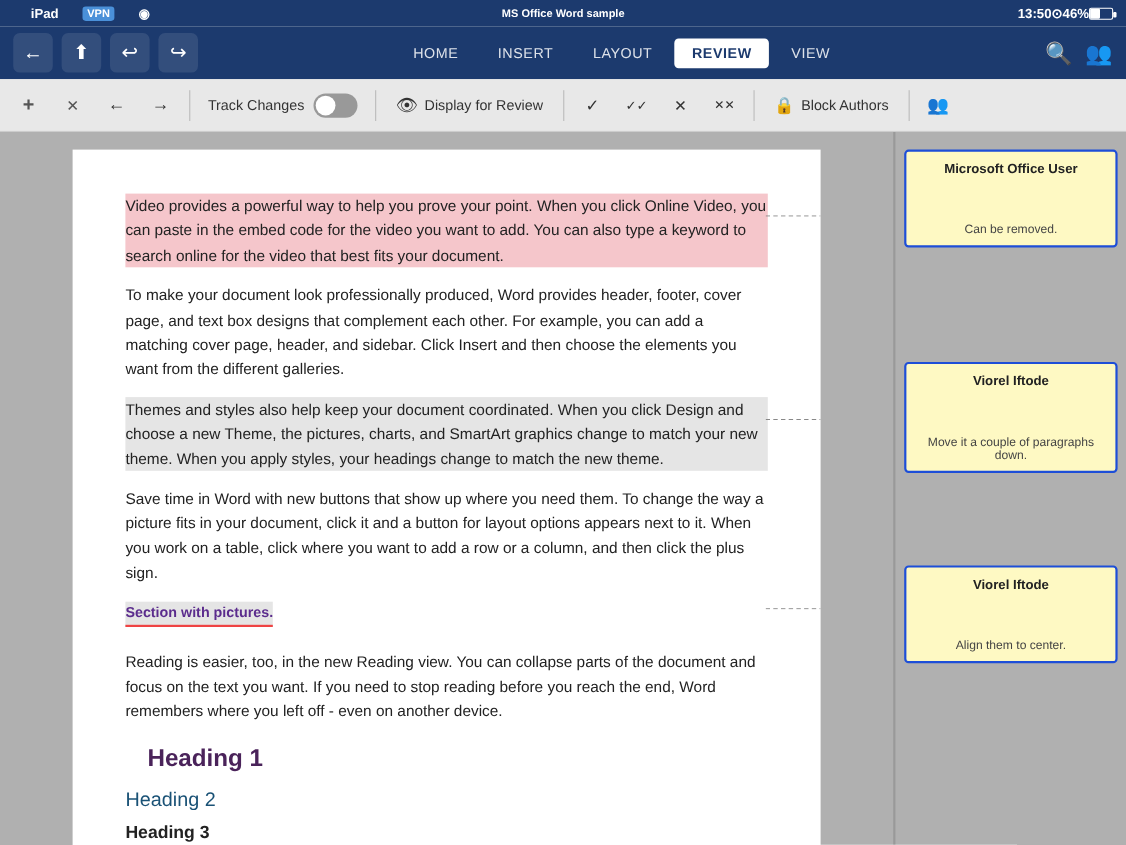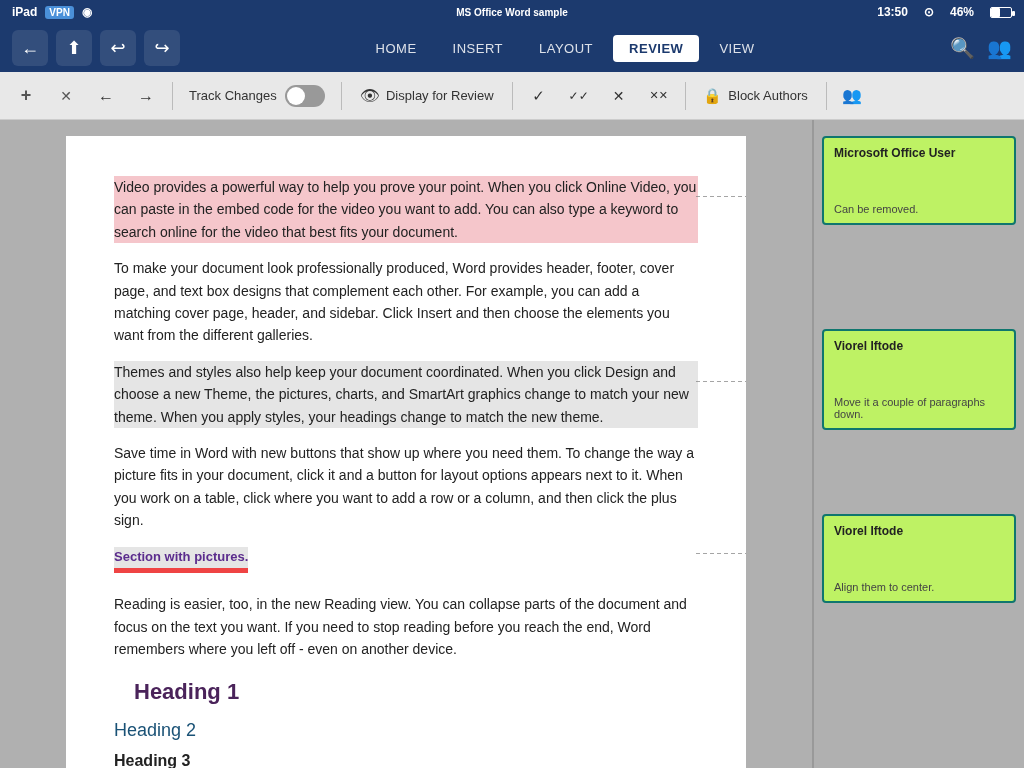--- a/index.html
+++ b/index.html
@@ -10,23 +10,23 @@
       background: #1c3a6e;
       color: white;
       height: 24px;
       display: flex;
       align-items: center;
       justify-content: space-between;
       padding: 0 12px;
       font-size: 12px;
       font-weight: 600;
     }
-    .status-bar-left { display: flex; align-items: center; gap: 8px; }
+    .status-bar-left { display: flex; align-items: center; gap: 22px; margin-left: 16px; }
     .status-bar-center { position: absolute; left: 50%; transform: translateX(-50%); font-size: 10px; font-weight: 600; }
-    .status-bar-right { display: flex; align-items: center; gap: 16px; font-size: 12px; }
+    .status-bar-right { display: flex; align-items: center; gap: 0; font-size: 12px; }
 
     
     .title-bar {
       background: #1c3a6e;
       height: 48px;
       display: flex;
       align-items: center;
       padding: 0 12px;
       gap: 8px;
     }
@@ -142,39 +142,40 @@
     .comments-panel {
       width: 210px;
       flex-shrink: 0;
       padding: 16px 8px;
       display: flex;
       flex-direction: column;
       gap: 12px;
       overflow-y: auto;
     }
     .comment-card {
-      background: #bef264;
-      border: 2px solid #0f766e;
+      background: #fef9c3;
+      border: 2px solid #1d4ed8;
       border-radius: 4px;
       padding: 8px 10px;
       font-size: 12px;
+      text-align: center;
     }
     .comment-author { font-weight: 700; color: #222; font-size: 12px; margin-bottom: 2px; }
     .comment-text { color: #444; font-size: 11px; margin-top: 43px; }
 
     
     .highlight-pink { background: #f5c6cb; }
     .highlight-lavender { background: #e5e5e5; }
 
     
     .doc-para { margin-bottom: 14px; }
     .heading-1 { font-size: 22px; font-weight: 700; color: #4a235a; margin-bottom: 6px; margin-left: 20px; }
     .heading-2 { font-size: 18px; font-weight: 400; color: #1a5276; margin-bottom: 4px; }
     .heading-3 { font-size: 16px; font-weight: 600; color: #222; margin-bottom: 4px; }
-    .section-title { font-size: 13px; color: #5b2c8d; font-weight: 600; border-bottom: 5px solid #ef4444; display: inline-block; margin-bottom: 6px; }
+    .section-title { font-size: 13px; color: #5b2c8d; font-weight: 600; border-bottom: 2px solid #ef4444; display: inline-block; margin-bottom: 6px; }
 
     
     .comment-spacer-1 { margin-top: 0; }
   </style>
 </head>
 <body>
 
 <div class="status-bar">
   <div class="status-bar-left">
     <span>iPad</span>

